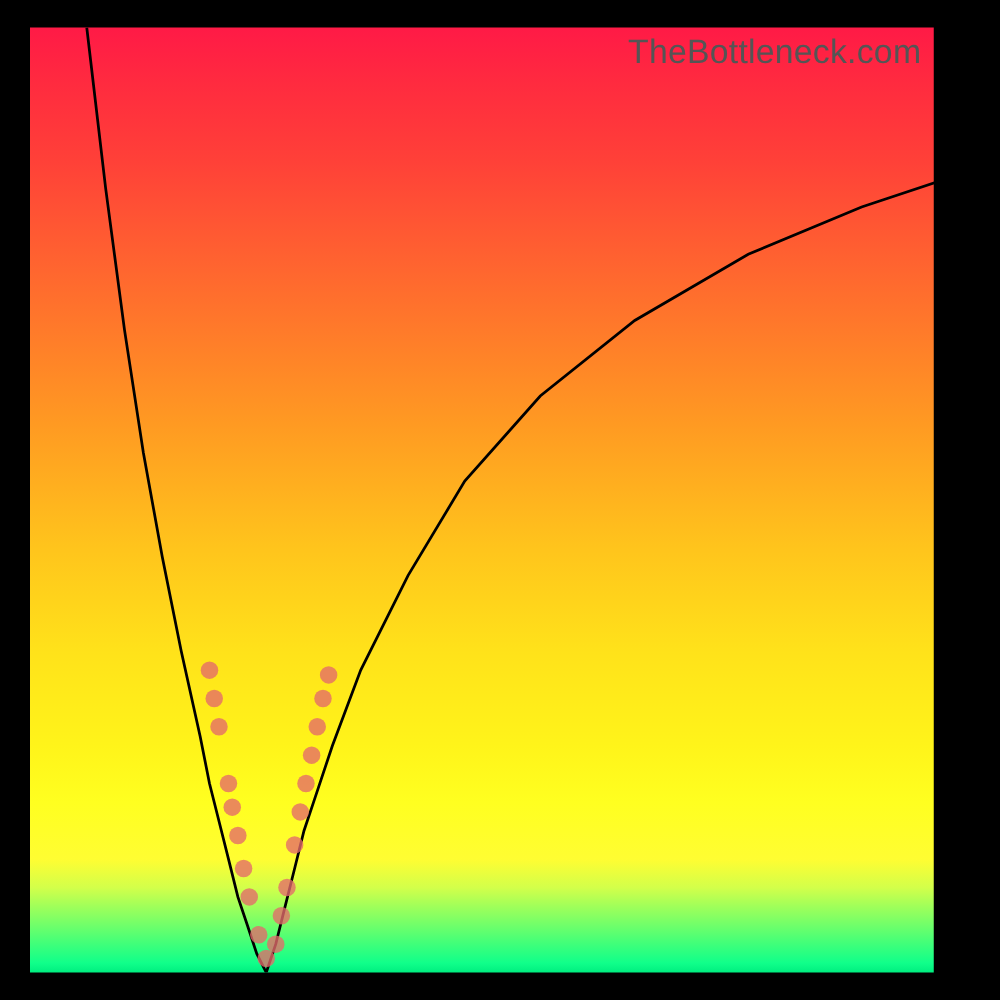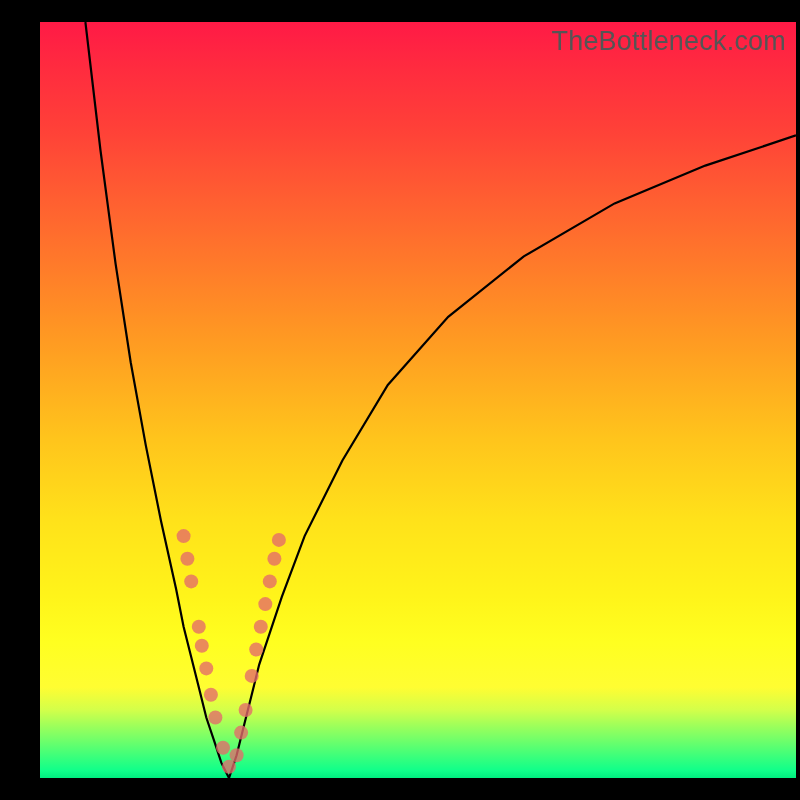--- a/index.html
+++ b/index.html
@@ -11,43 +11,44 @@
     font-family: Arial, sans-serif;
   }
   .outer {
     width: 800px;
     height: 800px;
     background: #000;
     position: relative;
   }
   .plot {
     position: absolute;
-    left: 40px;
+    left: 24px;
     top: 22px;
-    width: 756px;
+    width: 702px;
     height: 756px;
     background: linear-gradient(to bottom,
       #ff1a46 0%,
       #ff2b3f 6%,
       #ff4038 14%,
       #ff5a32 22%,
       #ff7a2a 32%,
       #ff9a22 42%,
       #ffc41c 55%,
       #ffe21a 66%,
       #fff41a 76%,
       #ffff20 82%,
       #fffd32 88%,
       #d3ff4a 91%,
       #a0ff5a 93%,
       #70ff6a 95%,
       #3fff7a 97%,
       #10ff8a 99%,
       #00ee80 100%
     );
+    padding-left: 21px;
   }
   .watermark {
     position: absolute;
     top: 4px;
     right: 10px;
     color: #555;
     font-size: 27px;
     font-weight: 500;
     letter-spacing: 0.2px;
     user-select: none;

